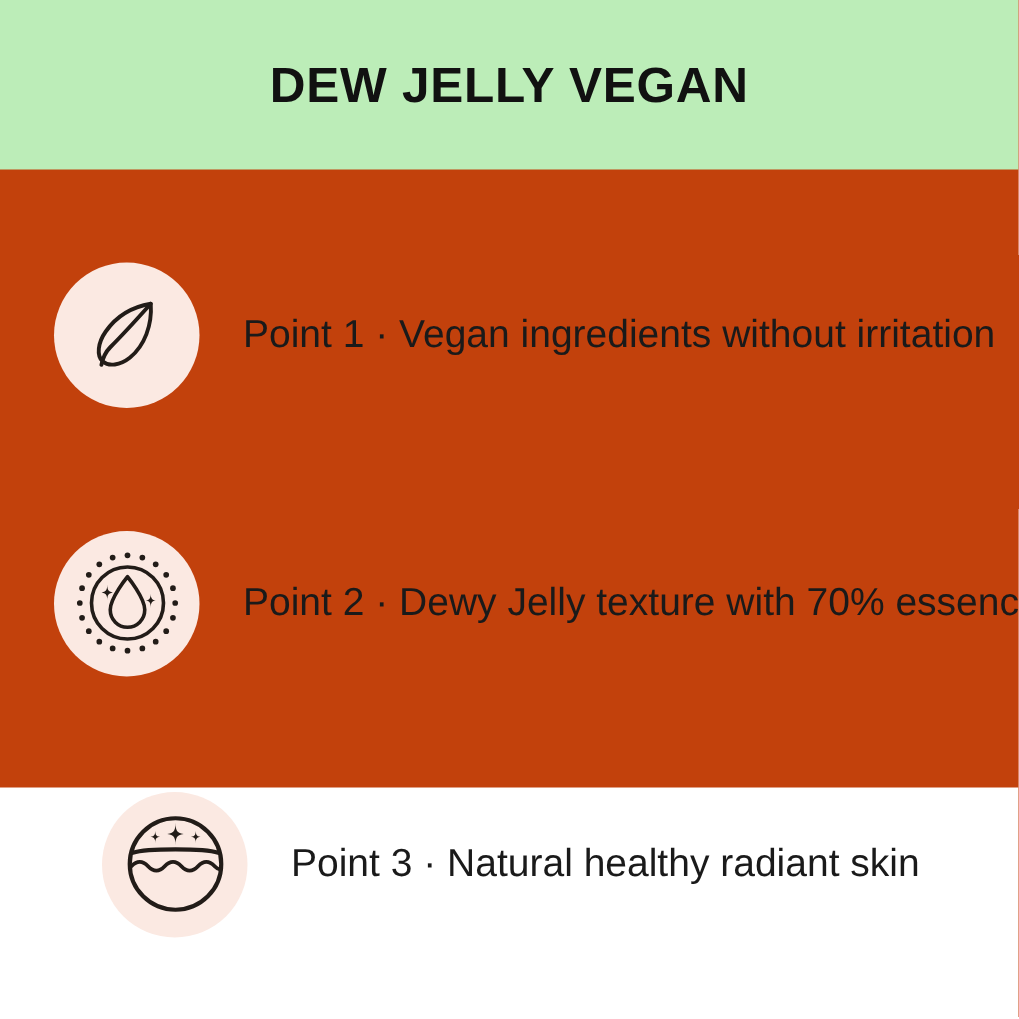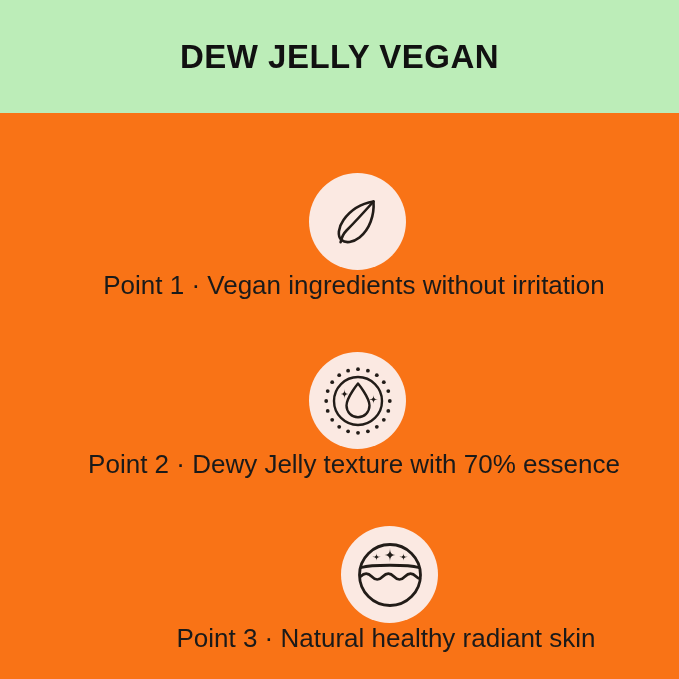--- a/index.html
+++ b/index.html
@@ -9,22 +9,22 @@
   body {
     width: 679px;
     height: 679px;
     background: #ffffff;
     font-family: "Liberation Sans", sans-serif;
     overflow: hidden;
   }
   .page {
     position: relative;
     width: 679px;
-    height: 679px;
-    background: #f97316;
+    height: 525px;
+    background: #c2410c;
   }
   
   .header-band {
     position: absolute;
     left: 0;
     top: 0;
     width: 679px;
     height: 113px;
     background: #bcedb8;
     display: flex;
@@ -48,21 +48,20 @@
     width: 679px;
     height: 566px;
   }
   .point-row {
     position: absolute;
     left: 0;
     width: 679px;
     height: 100px;
     display: flex;
     align-items: center;
-    flex-direction: column;
   }
   .point-row-1 { top: 60px; }
   .point-row-2 { top: 239px; }
   .point-row-3 { top: 413px; padding-left: 32px; }
 
   .icon-badge {
     position: relative;
     flex: 0 0 auto;
     margin-left: 36px;
     width: 97px;

